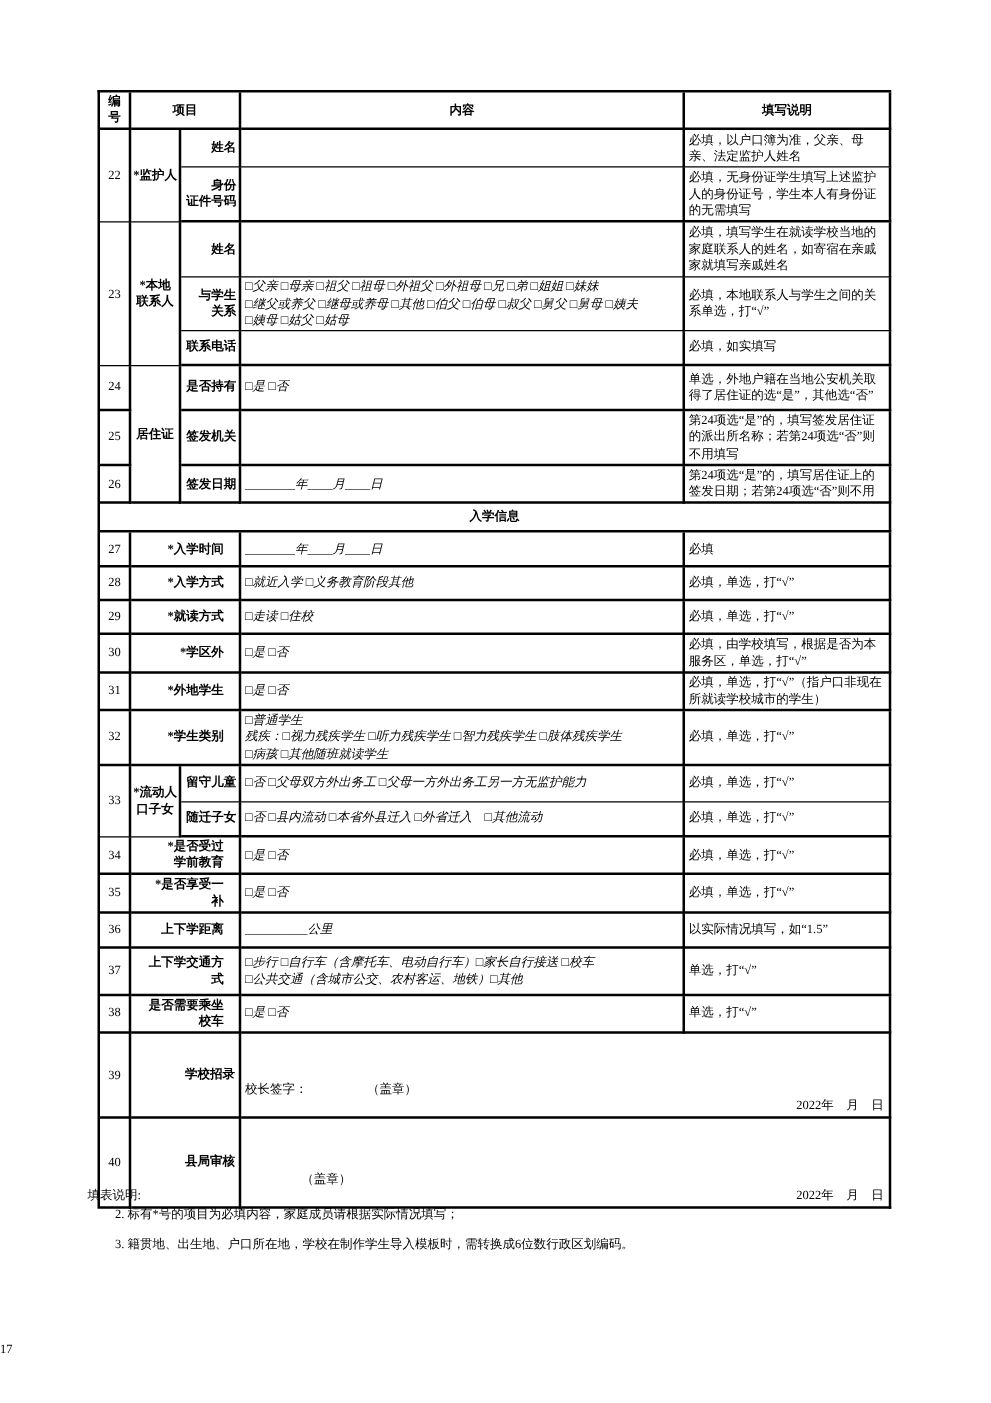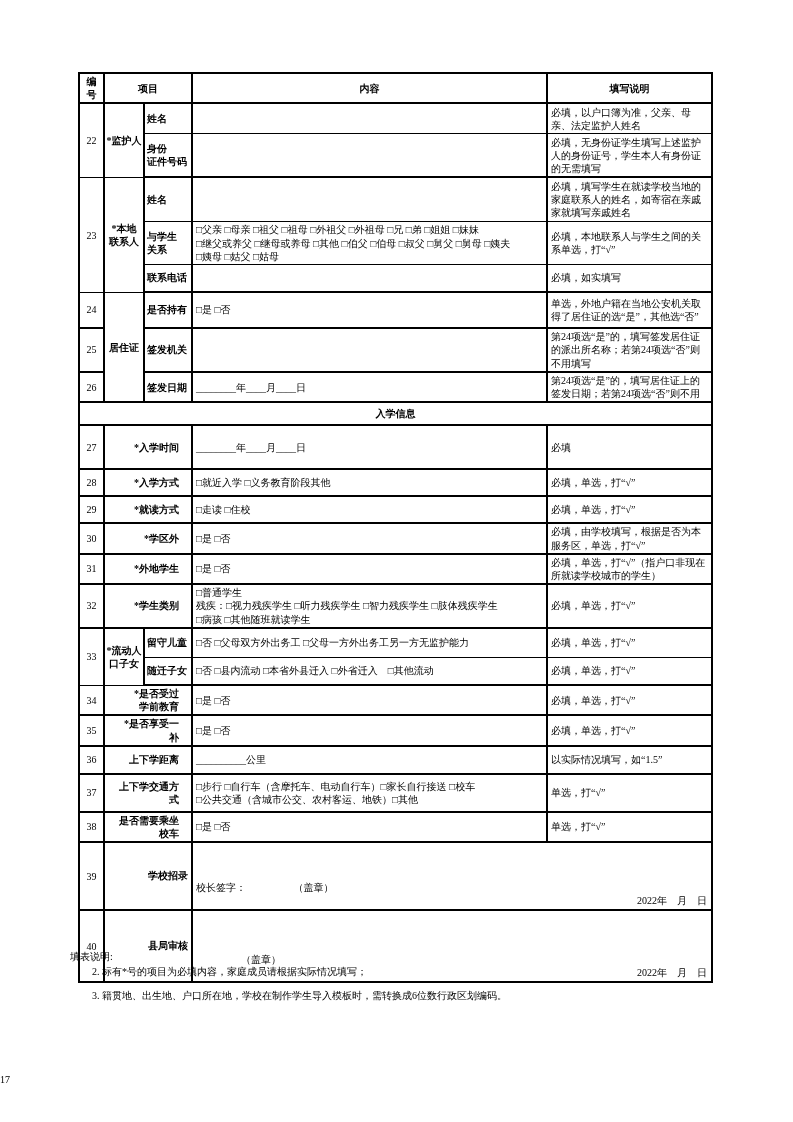--- a/index.html
+++ b/index.html
@@ -15,24 +15,24 @@
   }
   td{
     border-right:2px solid #000;border-bottom:2px solid #000;
     padding:1px 3px;vertical-align:middle;overflow:hidden;
     box-sizing:border-box;
   }
   tr.thin td{border-bottom-width:1px;}
   td.num{text-align:center;padding:1px 0;margin-top:35px;}
   td.head{font-weight:bold;text-align:center;}
   td.glabel{font-weight:bold;text-align:center;white-space:pre-line;padding:1px 1px;}
-  td.slabel{font-weight:bold;text-align:left;white-space:pre-line;padding:1px 2px;}
+  td.slabel{font-weight:bold;text-align:right;white-space:pre-line;padding:1px 2px;}
   td.mlabel{font-weight:bold;text-align:right;white-space:pre-line;padding:1px 12px;}
   td.clabel{font-weight:bold;text-align:right;white-space:pre-line;font-family:Liberation Mono, monospace;}
-  td.content{text-align:left;white-space:pre-line;}
+  td.content{text-align:left;white-space:pre-line;font-style:italic;}
   td.instr{text-align:left;}
   td.section{font-weight:bold;text-align:center;margin-top:15px;}
   td.signcell{vertical-align:bottom;padding:2px 4px 2px 3px;}
   .sign-row{}
   .sign-row .seal{margin-left:45px;}
   .date-row{text-align:right;}
   .footnotes{position:absolute;left:70px;top:950px;width:650px;font-size:10px;line-height:1.3;}
   .footnotes .note{margin:0 0 11px 22px;}
   .footnotes .title{margin:0 0 2px 0;}
   .pageno{position:absolute;left:0;top:1074px;width:793px;text-align:left;font-size:10px;}
@@ -110,21 +110,21 @@
     <td class="num">26</td>
     <td class="slabel">签发日期</td>
     <td class="content">________年____月____日</td>
     <td class="instr">第24项选“是”的，填写居住证上的签发日期；若第24项选“否”则不用</td>
   </tr>
 
   <tr style="height:23px">
     <td class="section" colspan="5">入学信息</td>
   </tr>
 
-  <tr style="height:44px">
+  <tr style="height:28px">
     <td class="num">27</td>
     <td class="mlabel" colspan="2">*入学时间</td>
     <td class="content">________年____月____日</td>
     <td class="instr">必填</td>
   </tr>
   <tr style="height:27px">
     <td class="num">28</td>
     <td class="mlabel" colspan="2">*入学方式</td>
     <td class="content">□就近入学 □义务教育阶段其他</td>
     <td class="instr">必填，单选，打“√”</td>

